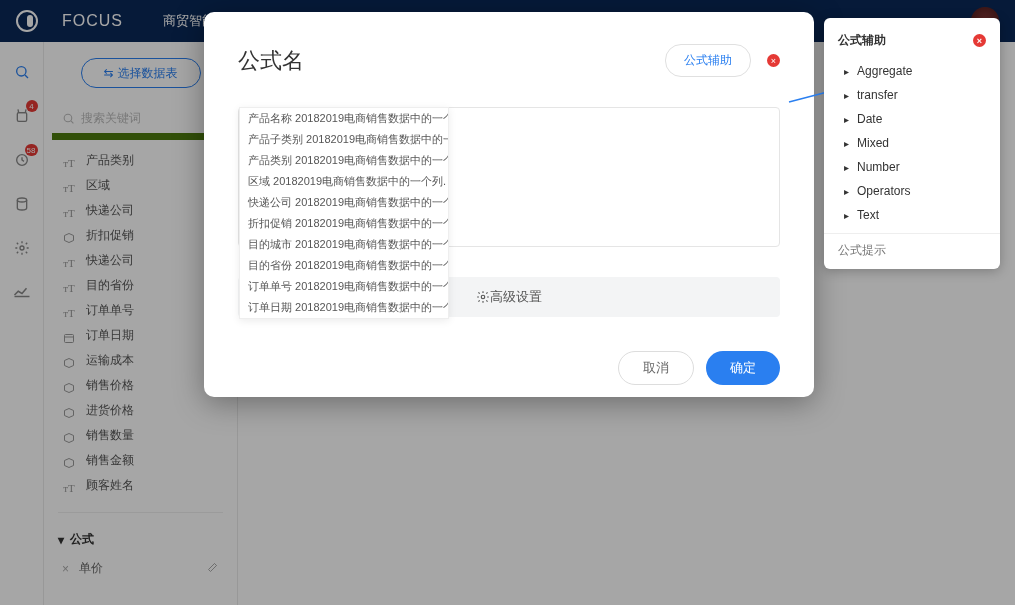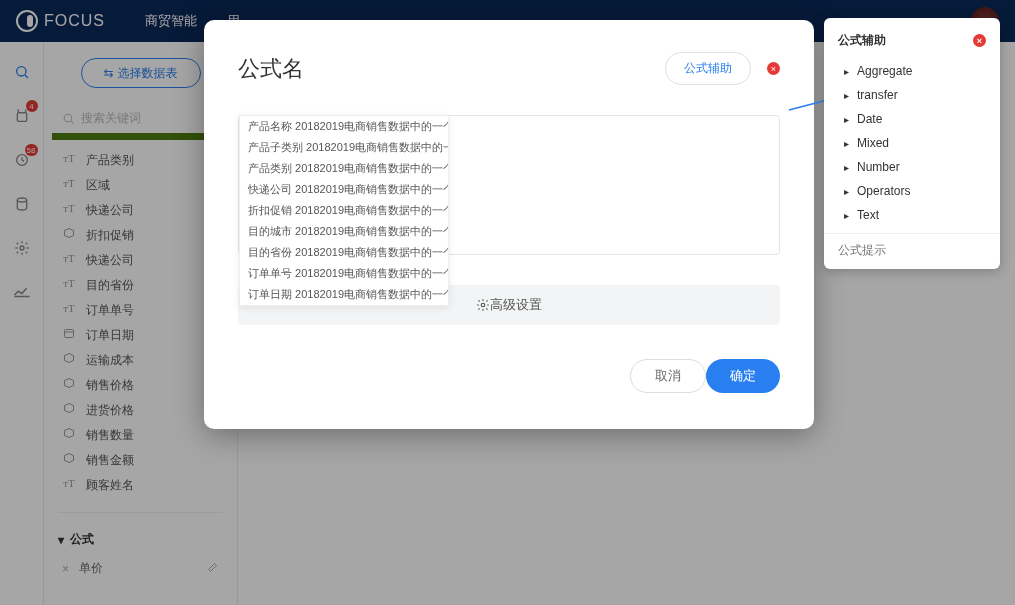--- a/index.html
+++ b/index.html
@@ -1,57 +1,57 @@
 <!DOCTYPE html>
 <html><head>
   <meta charset="utf-8">
   <style>
     * { box-sizing: border-box; margin: 0; padding: 0; }
     body { font-family: -apple-system, BlinkMacSystemFont, "Segoe UI", "PingFang SC", "Microsoft YaHei", sans-serif; width: 1015px; height: 605px; overflow: hidden; background: #fff; }
 
     .topbar { height: 42px; background: #0a2858; display: flex; align-items: center; padding: 0 16px; color: #fff; }
-    .logo { display: flex; align-items: center; gap: 6px; margin-right: 40px; }
+    .logo { display: flex; align-items: center; gap: 24px; margin-right: 40px; }
     .logo-icon { width: 22px; height: 22px; border: 2px solid #fff; border-radius: 50%; position: relative; }
     .logo-icon::after { content: ""; position: absolute; right: 3px; top: 3px; width: 6px; height: 12px; background: #fff; border-radius: 3px; }
     .logo-text { font-size: 16px; letter-spacing: 1px; font-weight: 400; }
     .topnav { display: flex; gap: 30px; font-size: 13px; }
     .avatar { margin-left: auto; width: 28px; height: 28px; border-radius: 50%; background: radial-gradient(circle, #8a3a3a, #4a1a1a); }
 
     .leftbar { position: absolute; top: 42px; left: 0; width: 44px; height: calc(100% - 42px); border-right: 1px solid #eaeaea; display: flex; flex-direction: column; align-items: center; padding-top: 20px; gap: 24px; }
     .leftbar-item { width: 20px; height: 20px; display: flex; align-items: center; justify-content: center; color: #888; position: relative; cursor: pointer; }
     .leftbar-item.active { color: #2a7ff0; }
     .badge { position: absolute; top: -6px; right: -6px; background: #e53935; color: #fff; font-size: 8px; border-radius: 7px; min-width: 12px; height: 12px; display: flex; align-items: center; justify-content: center; padding: 0 2px; }
 
     .sidepanel { position: absolute; top: 42px; left: 44px; width: 194px; height: calc(100% - 42px); padding: 16px 8px; border-right: 1px solid #eaeaea; }
     .select-btn { width: 120px; height: 30px; margin: 0 auto 16px; display: flex; align-items: center; justify-content: center; border: 1px solid #2a7ff0; border-radius: 15px; color: #2a7ff0; font-size: 12px; gap: 4px; cursor: pointer; }
     .search-row { display: flex; align-items: center; padding: 6px 10px; color: #bbb; font-size: 12px; gap: 6px; border-bottom: 7px solid #4d7c0f; margin-bottom: 8px; }
     .field-list { list-style: none; }
-    .field-item { display: flex; align-items: flex-start; gap: 10px; padding: 4px 10px; font-size: 12px; color: #555; }
+    .field-item { display: flex; align-items: flex-end; gap: 10px; padding: 4px 10px; font-size: 12px; color: #555; }
     .field-icon { width: 14px; display: inline-flex; justify-content: center; color: #999; font-size: 11px; }
     .divider { border-top: 1px solid #eee; margin: 14px 6px; }
     .group-header { display: flex; align-items: center; gap: 6px; font-size: 12px; font-weight: 600; padding: 4px 6px; color: #333; }
     .formula-item { display: flex; align-items: center; padding: 8px 10px; font-size: 12px; color: #666; }
     .formula-item .edit { margin-left: auto; color: #aaa; }
     .add-formula { width: 120px; height: 30px; margin: 20px auto 0; display: flex; align-items: center; justify-content: center; border: 1px solid #2a7ff0; border-radius: 15px; color: #2a7ff0; font-size: 12px; gap: 4px; cursor: pointer; }
 
     .overlay { position: absolute; inset: 0; background: rgba(0,0,0,0.35); }
 
-    .dialog { position: absolute; top: 20px; left: 204px; width: 610px; background: #fff; border-radius: 10px; box-shadow: 0 6px 30px rgba(0,0,0,0.35); padding: 32px 34px 36px; }
+    .dialog { position: absolute; top: 12px; left: 204px; width: 610px; background: #fff; border-radius: 10px; box-shadow: 0 6px 30px rgba(0,0,0,0.35); padding: 32px 34px 12px; }
     .dialog-header { display: flex; align-items: center; margin-bottom: 30px; }
     .dialog-title { font-size: 22px; font-weight: 400; color: #333; }
     .assist-btn { margin-left: auto; border: 1px solid #e0e0e0; border-radius: 16px; padding: 7px 18px; color: #2a7ff0; font-size: 12px; cursor: pointer; }
     .close-dot { width: 13px; height: 13px; border-radius: 50%; background: #e53935; color: #fff; font-size: 9px; display: flex; align-items: center; justify-content: center; margin-left: 16px; cursor: pointer; }
 
     .editor { border: 1px solid #e5e5e5; border-radius: 4px; height: 140px; position: relative; margin-bottom: 30px; }
     .suggestion-box { position: absolute; top: -1px; left: 0; width: 210px; background: #fff; border: 1px solid #eee; box-shadow: 0 2px 8px rgba(0,0,0,0.08); font-size: 11px; color: #555; }
     .suggestion-item { padding: 3px 8px; white-space: nowrap; overflow: hidden; }
 
     .advanced { background: #f3f4f5; height: 40px; border-radius: 4px; display: flex; align-items: center; justify-content: center; color: #555; font-size: 13px; margin-bottom: 34px; cursor: pointer; }
 
-    .dialog-footer { display: flex; justify-content: flex-end; }
+    .dialog-footer { display: flex; justify-content: flex-end; gap: 12px; }
     .btn { height: 34px; padding: 0 24px; border-radius: 17px; font-size: 13px; display: flex; align-items: center; border: none; cursor: pointer; }
     .btn-cancel { background: #fff; border: 1px solid #ddd; color: #666; }
     .btn-ok { background: #2a7ff0; color: #fff; }
 
     .arrow-svg { position: absolute; top: 55px; left: 580px; pointer-events: none; }
 
     .helper-panel { position: absolute; top: 18px; right: 15px; width: 176px; background: #fff; border-radius: 6px; box-shadow: 0 2px 12px rgba(0,0,0,0.25); padding: 14px 0 10px; font-size: 12px; }
     .helper-header { display: flex; align-items: center; padding: 0 14px 10px; font-weight: 600; color: #333; }
     .helper-header .close-dot { margin-left: auto; }
     .helper-list { list-style: none; padding: 0 8px; text-align: center; }
@@ -242,20 +242,21 @@
   <div class="dialog-header">
     <div class="dialog-title">公式名</div>
     <div class="assist-btn">公式辅助</div>
     <div class="close-dot">×</div>
   </div>
   <div class="editor">
     <div class="suggestion-box" id="suggestions">
         <div class="suggestion-item">产品名称 20182019电商销售数据中的一个列.</div>
         <div class="suggestion-item">产品子类别 20182019电商销售数据中的一个列.</div>
         <div class="suggestion-item">产品类别 20182019电商销售数据中的一个列.</div>
+        <div class="suggestion-item">区域 20182019电商销售数据中的一个列.</div>
         <div class="suggestion-item">快递公司 20182019电商销售数据中的一个列.</div>
         <div class="suggestion-item">折扣促销 20182019电商销售数据中的一个列.</div>
         <div class="suggestion-item">目的城市 20182019电商销售数据中的一个列.</div>
         <div class="suggestion-item">目的省份 20182019电商销售数据中的一个列.</div>
         <div class="suggestion-item">订单单号 20182019电商销售数据中的一个列.</div>
         <div class="suggestion-item">订单日期 20182019电商销售数据中的一个列.</div>
       </div>
   </div>
   <div class="advanced">
     <svg width="14" height="14" viewBox="0 0 24 24" fill="none" stroke="currentColor" stroke-width="2">

